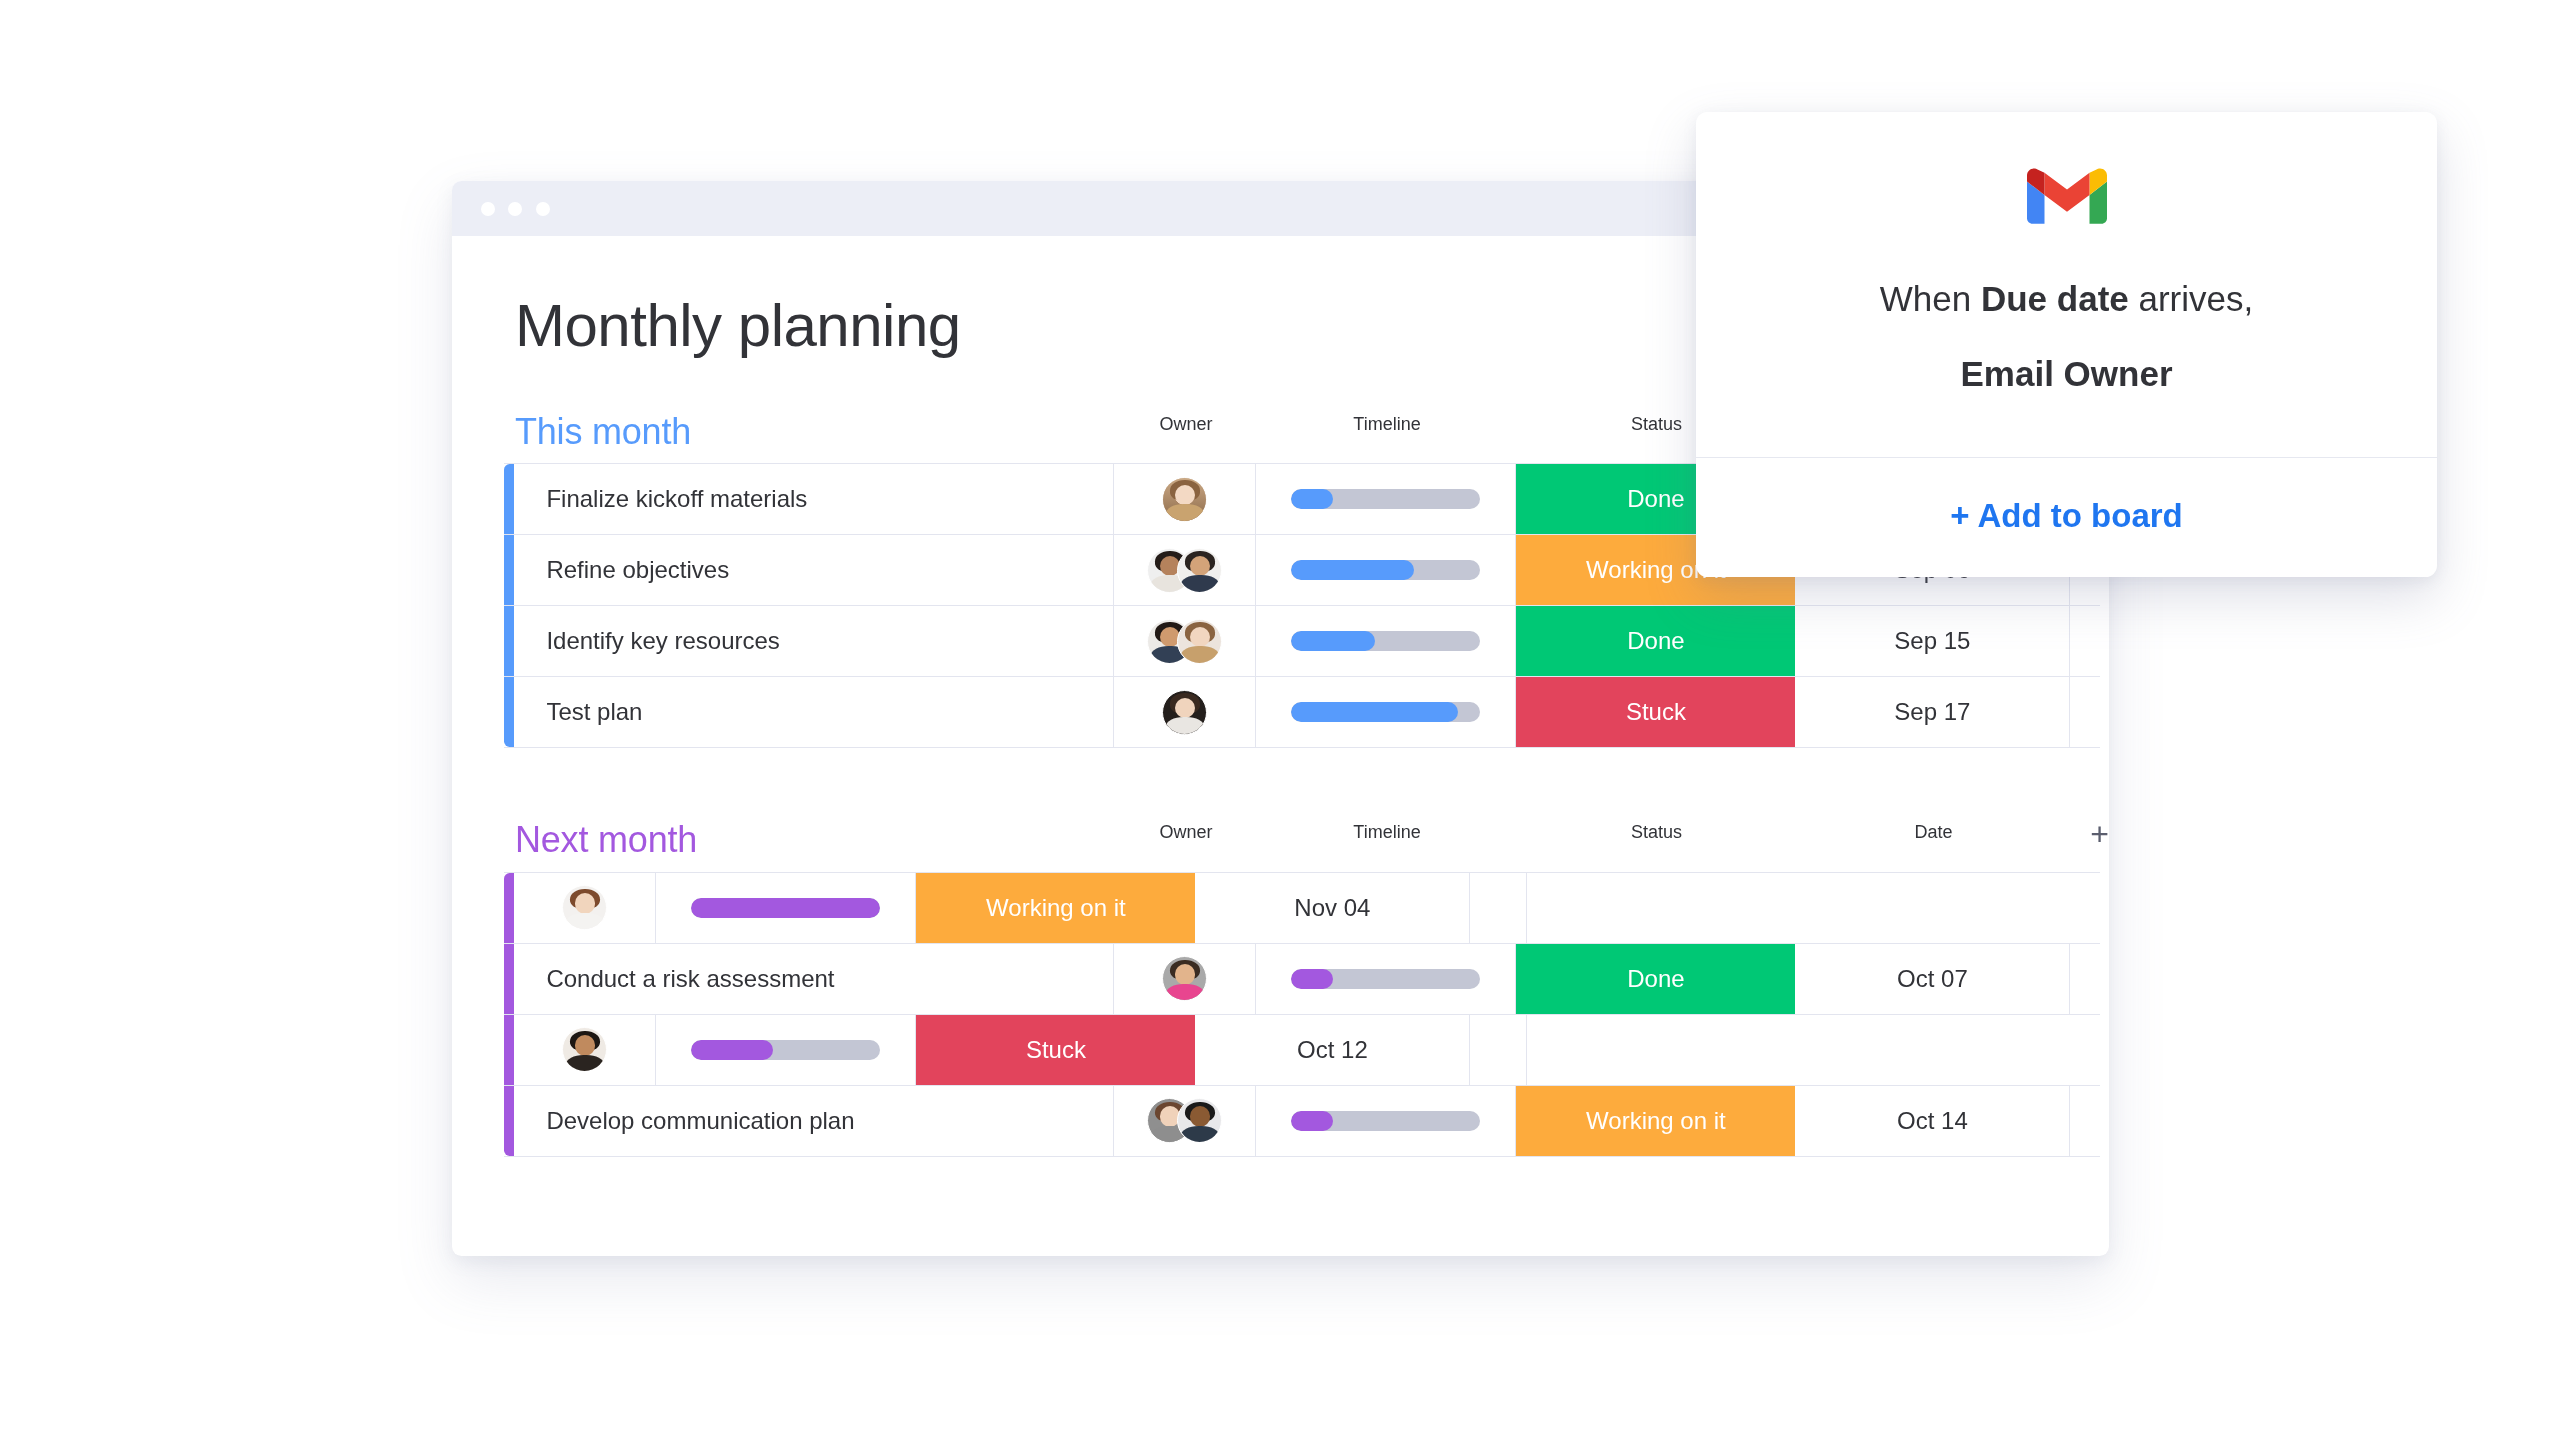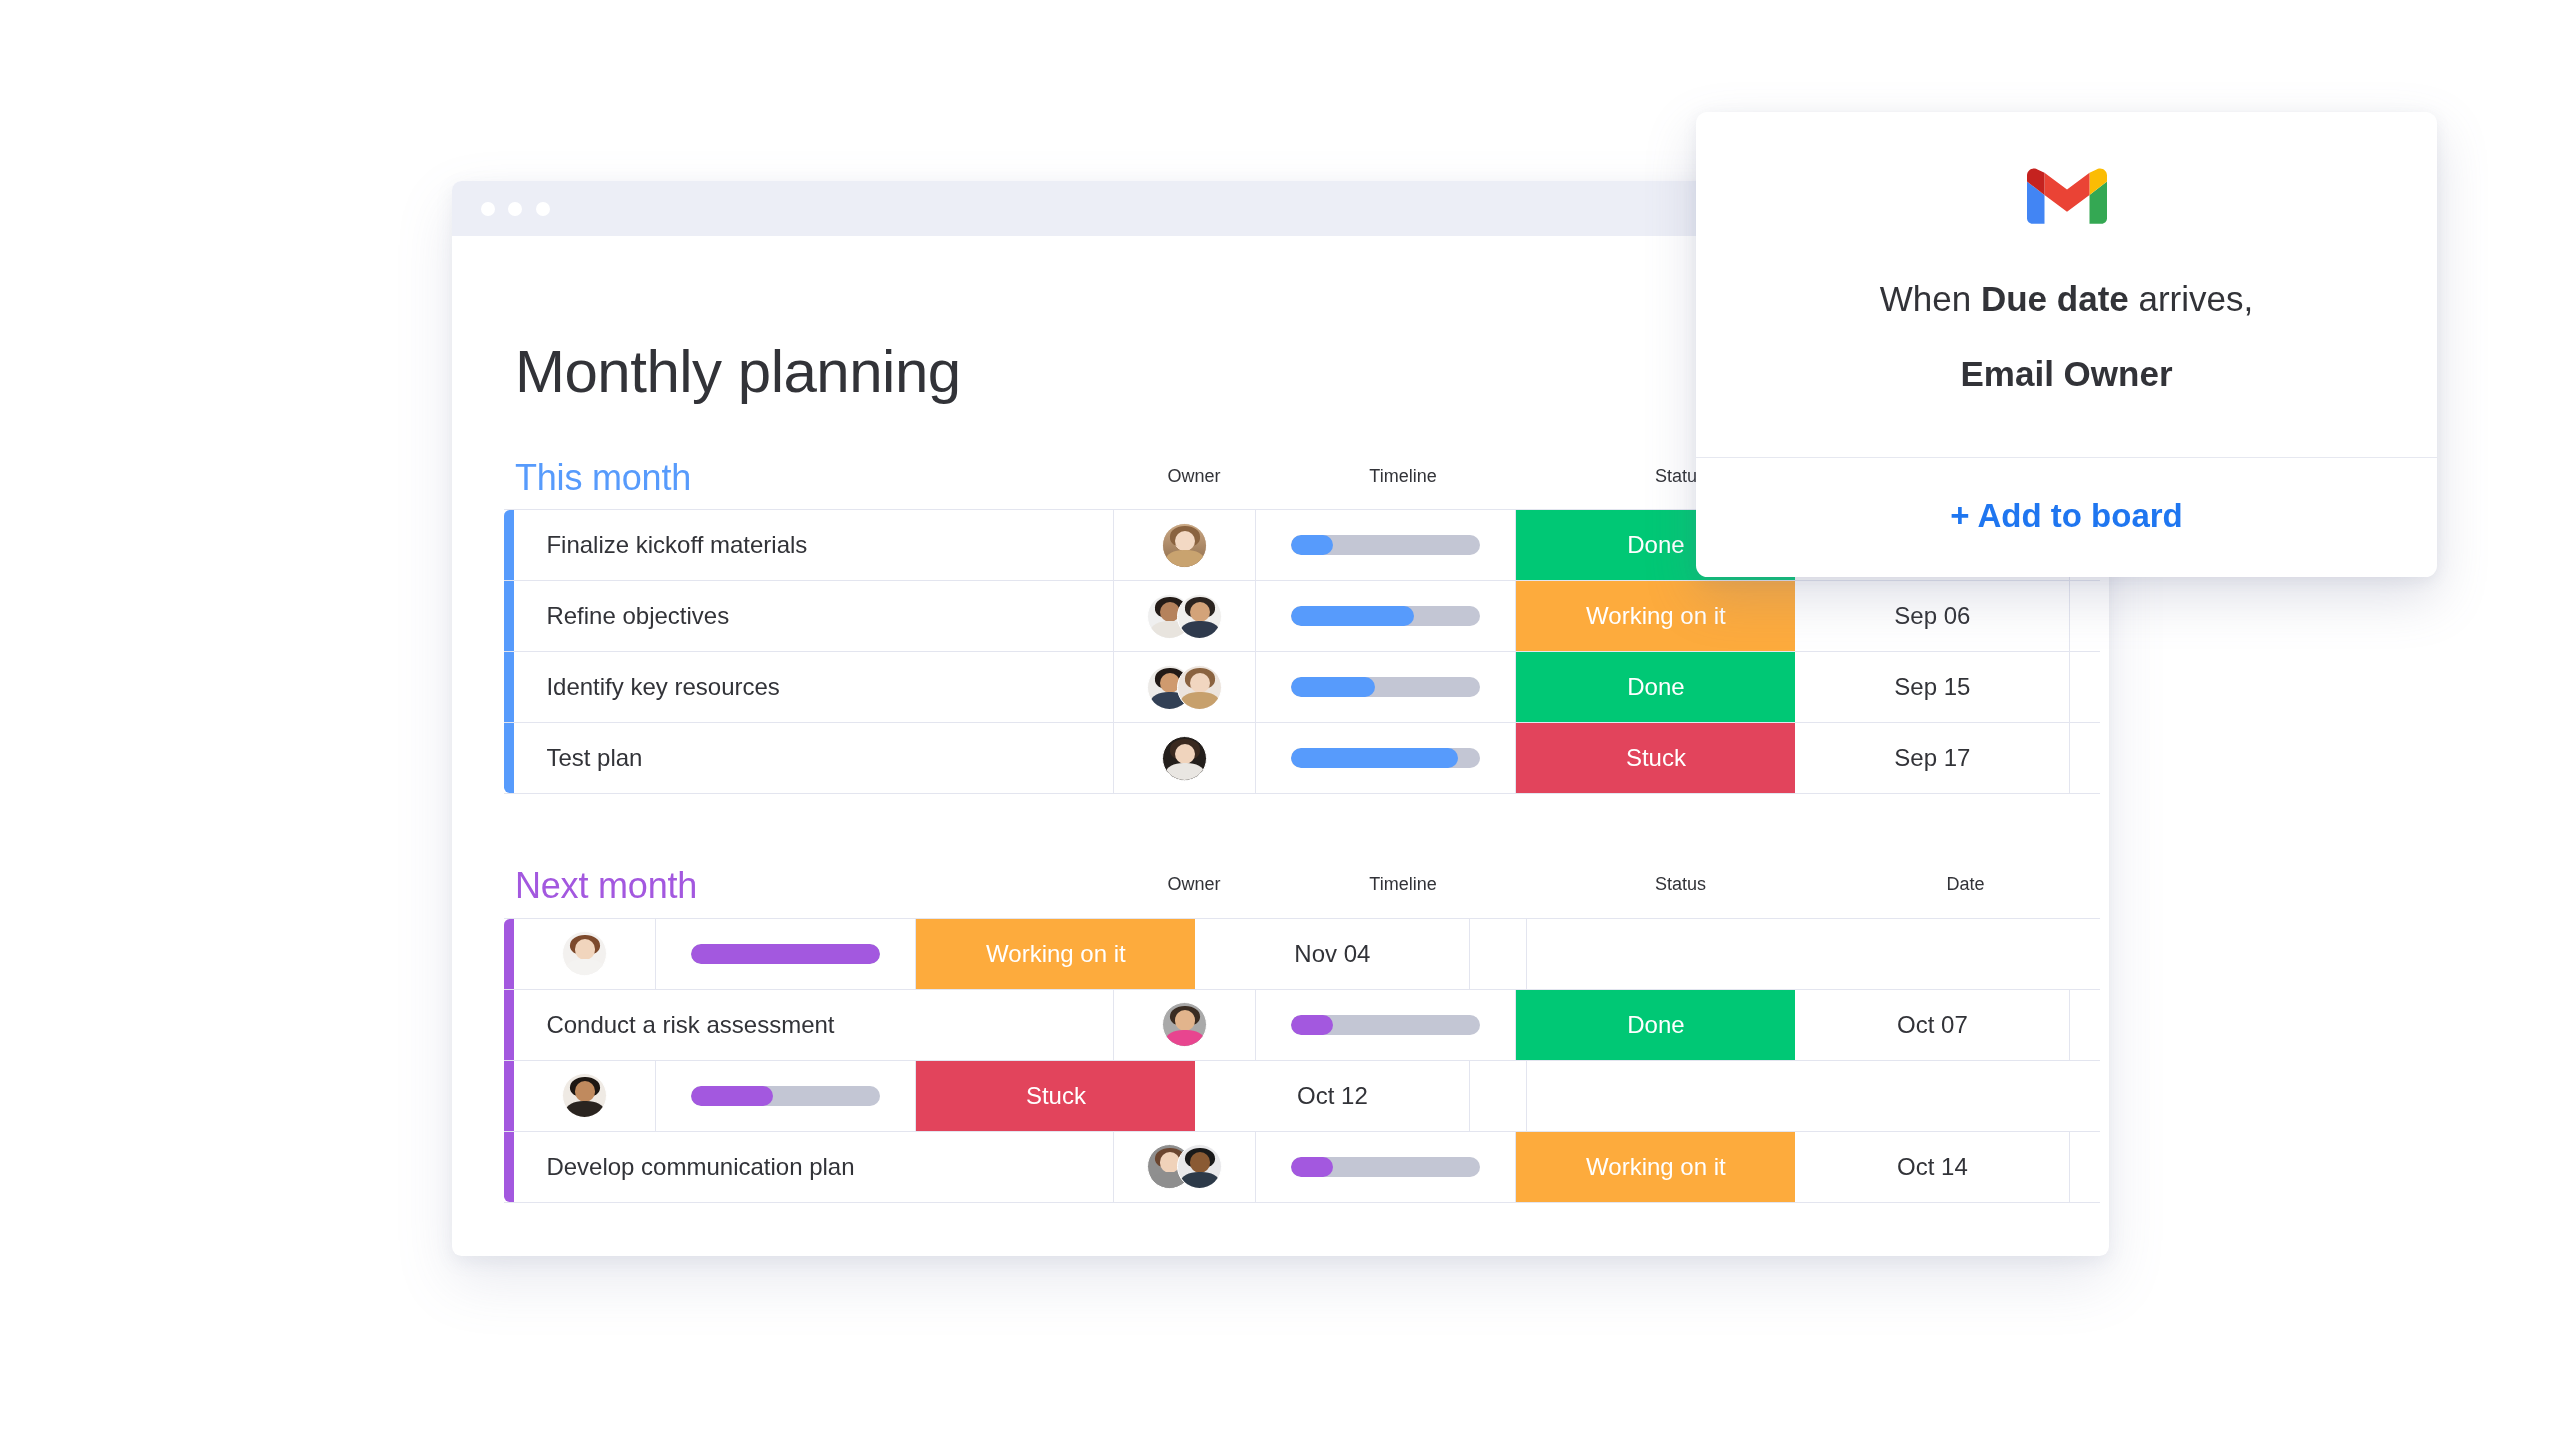--- a/index.html
+++ b/index.html
@@ -44,46 +44,44 @@
   }
   .chrome-dot {
     width: 14px;
     height: 14px;
     border-radius: 50%;
     background: #ffffff;
   }
 
   #board-body {
     padding: 57px 0 0 0;
-    margin-top: 46px;
   }
 
   
   #page-title {
     font-size: 60px;
     font-weight: 400;
     color: #323338;
     letter-spacing: -0.5px;
     margin: 0 0 0 63px;
     line-height: 1.1;
   }
 
   
   .group {
     margin-top: 55px;
   }
   .group.second { margin-top: 74px; }
 
   .group-headrow {
     display: flex;
-    align-items: center;
+    align-items: flex-start;
     padding-left: 63px;
     padding-right: 0;
     margin-bottom: 13.3px;
-    gap: 8px;
   }
   .group-title {
     font-size: 36px;
     font-weight: 400;
     letter-spacing: -0.2px;
     flex: 0 0 auto;
     width: 600px;
     line-height: 1;
   }
   .col-head {

